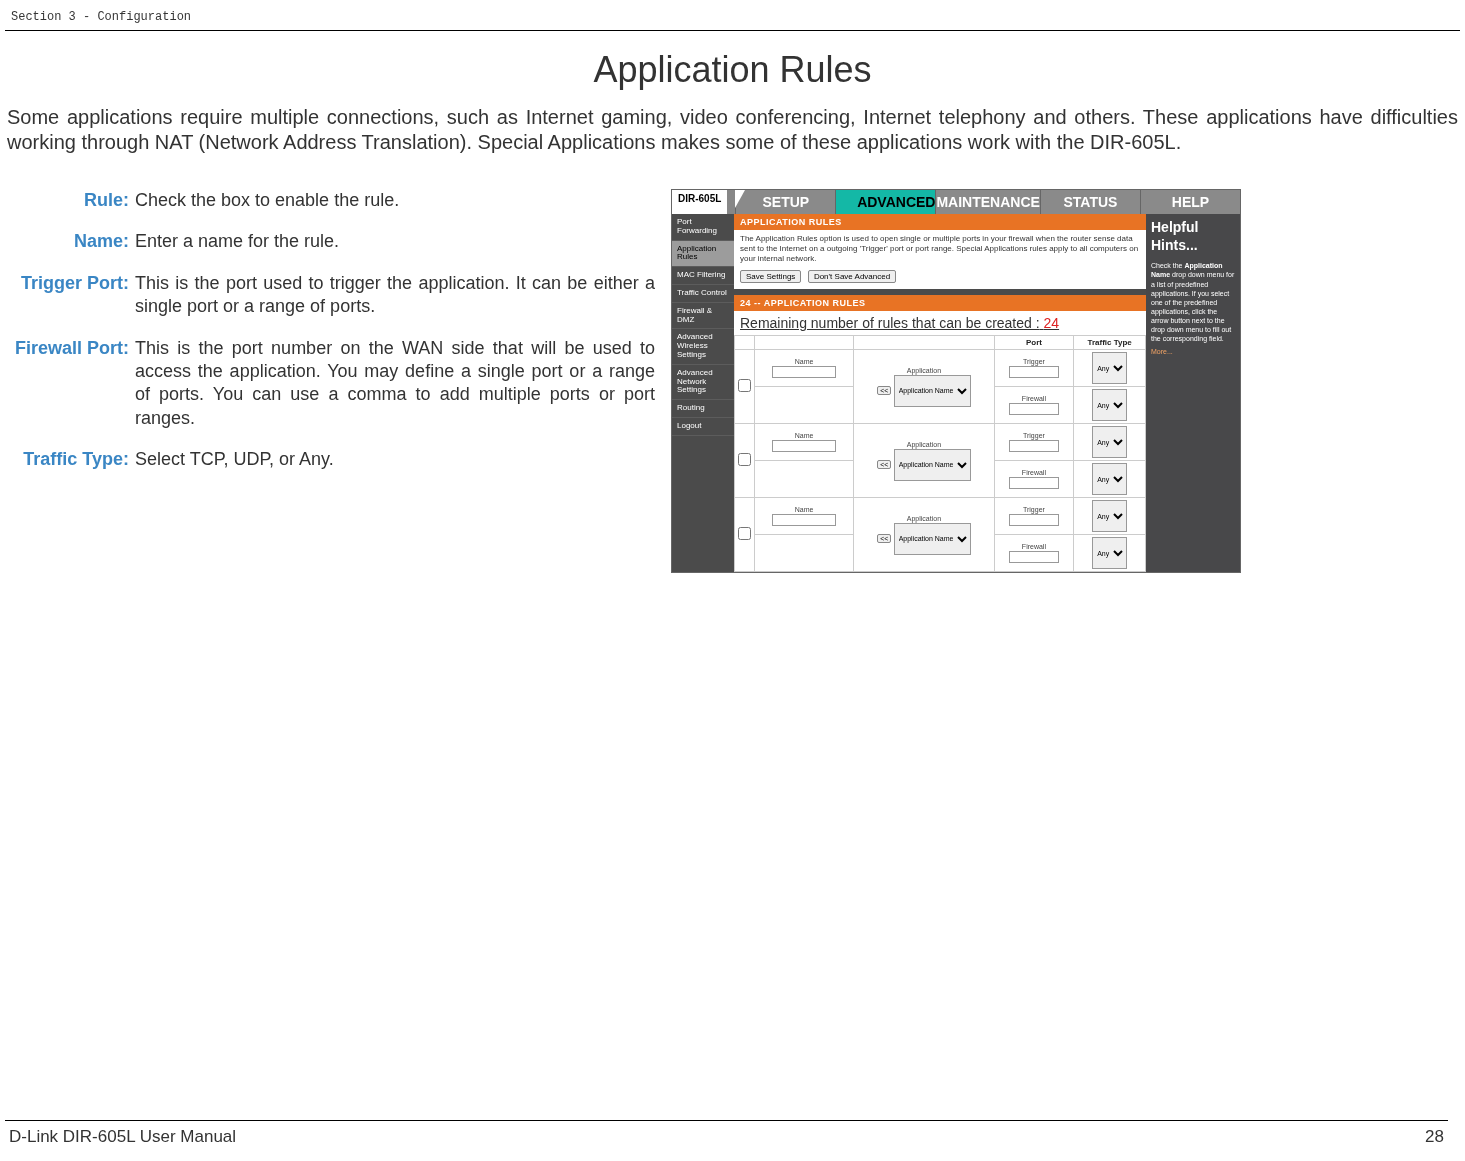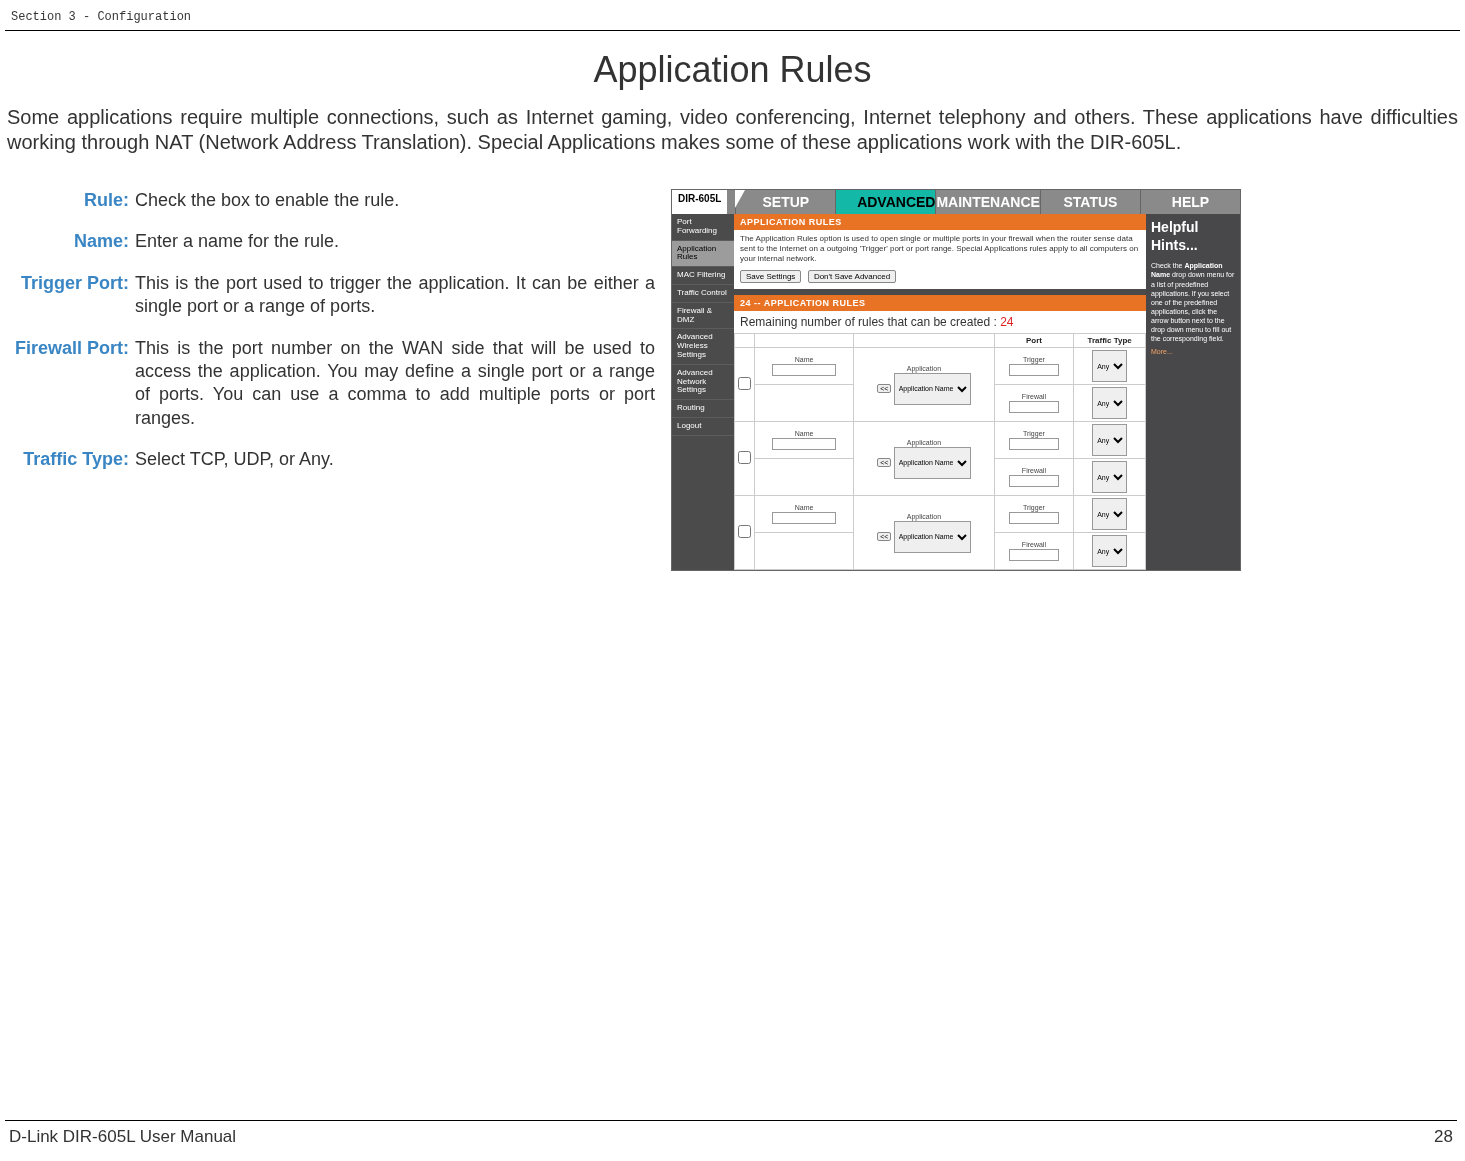--- a/index.html
+++ b/index.html
@@ -133,23 +133,24 @@
   .btn {
     font-size: 8px;
     background: #efefef;
     border: 1px solid #888;
     padding: 1px 5px;
     border-radius: 2px;
     margin-right: 4px;
   }
   .gap-bar { background: #4b4b4b; height: 6px; }
   .remain {
-    font-size: 12px;
+    font-size: 14px;
     padding: 4px 6px;
     color: #333;
+    text-decoration: underline;
   }
   .remain .red { color: #d22; }
   .tbl {
     width: 100%;
     border-collapse: collapse;
     font-size: 8px;
   }
   .tbl th, .tbl td {
     border: 1px solid #ccc;
     padding: 2px 3px;
@@ -173,21 +174,21 @@
     padding: 4px 5px;
     line-height: 1.3;
   }
   .right-panel .hh { font-weight: bold; font-size: 14px; margin-bottom: 7px; display:block;}
   .right-panel .more { color: #f2a365; display:block; margin-top:4px;}
   .right-panel b { font-weight: bold; }
 
   .footer {
     position: absolute;
     bottom: 14px;
-    left: 5px; right: 8px;
+    left: 5px; right: 17px;
   }
   .bot-rule { border:none; border-top:1.5px solid #000; margin-bottom:6px;}
   .foot-row { display:flex; justify-content: space-between; font-size:17px; color:#333; padding:0 4px;}
 </style>
 </head>
 <body>
 
 <div class="top-header">Section 3 - Configuration</div>
 <hr class="top-rule">
 

